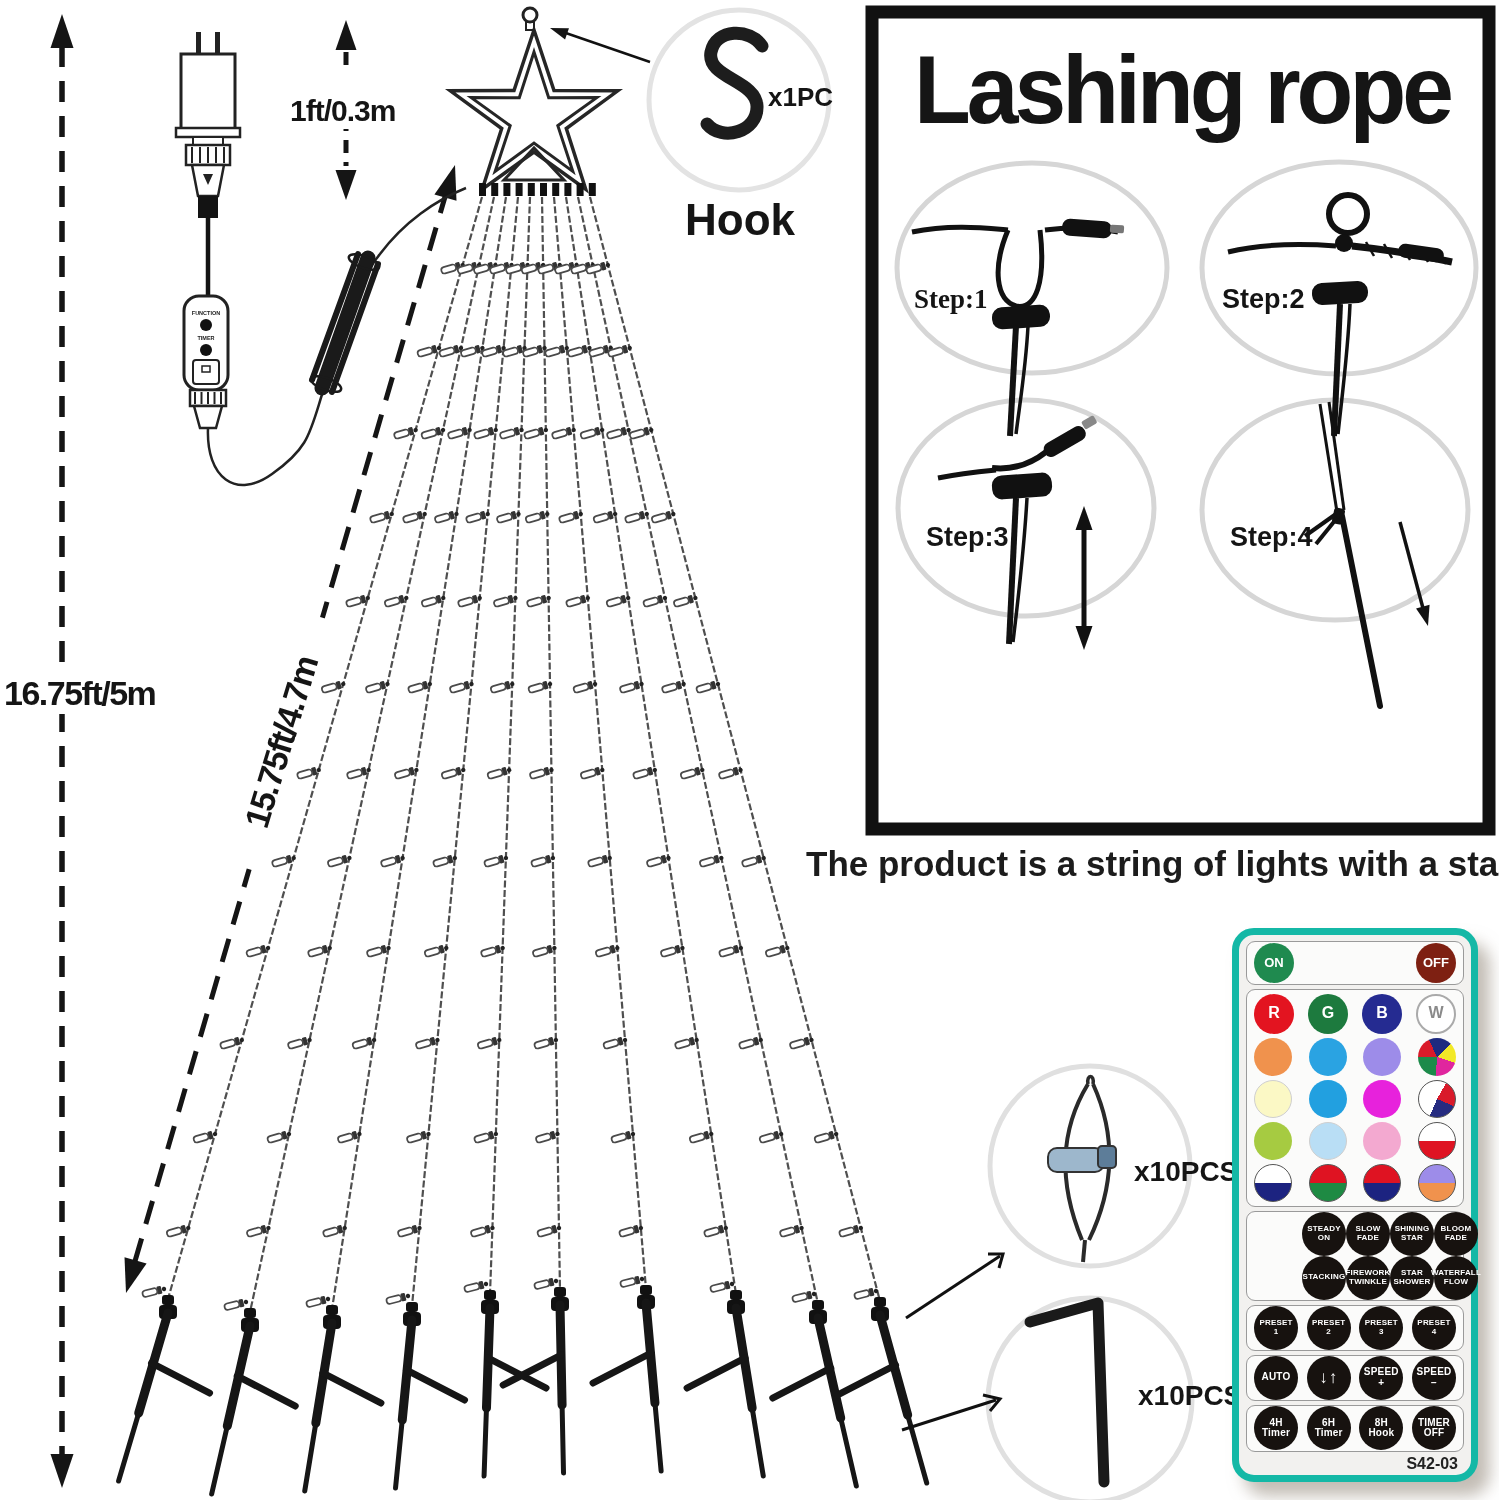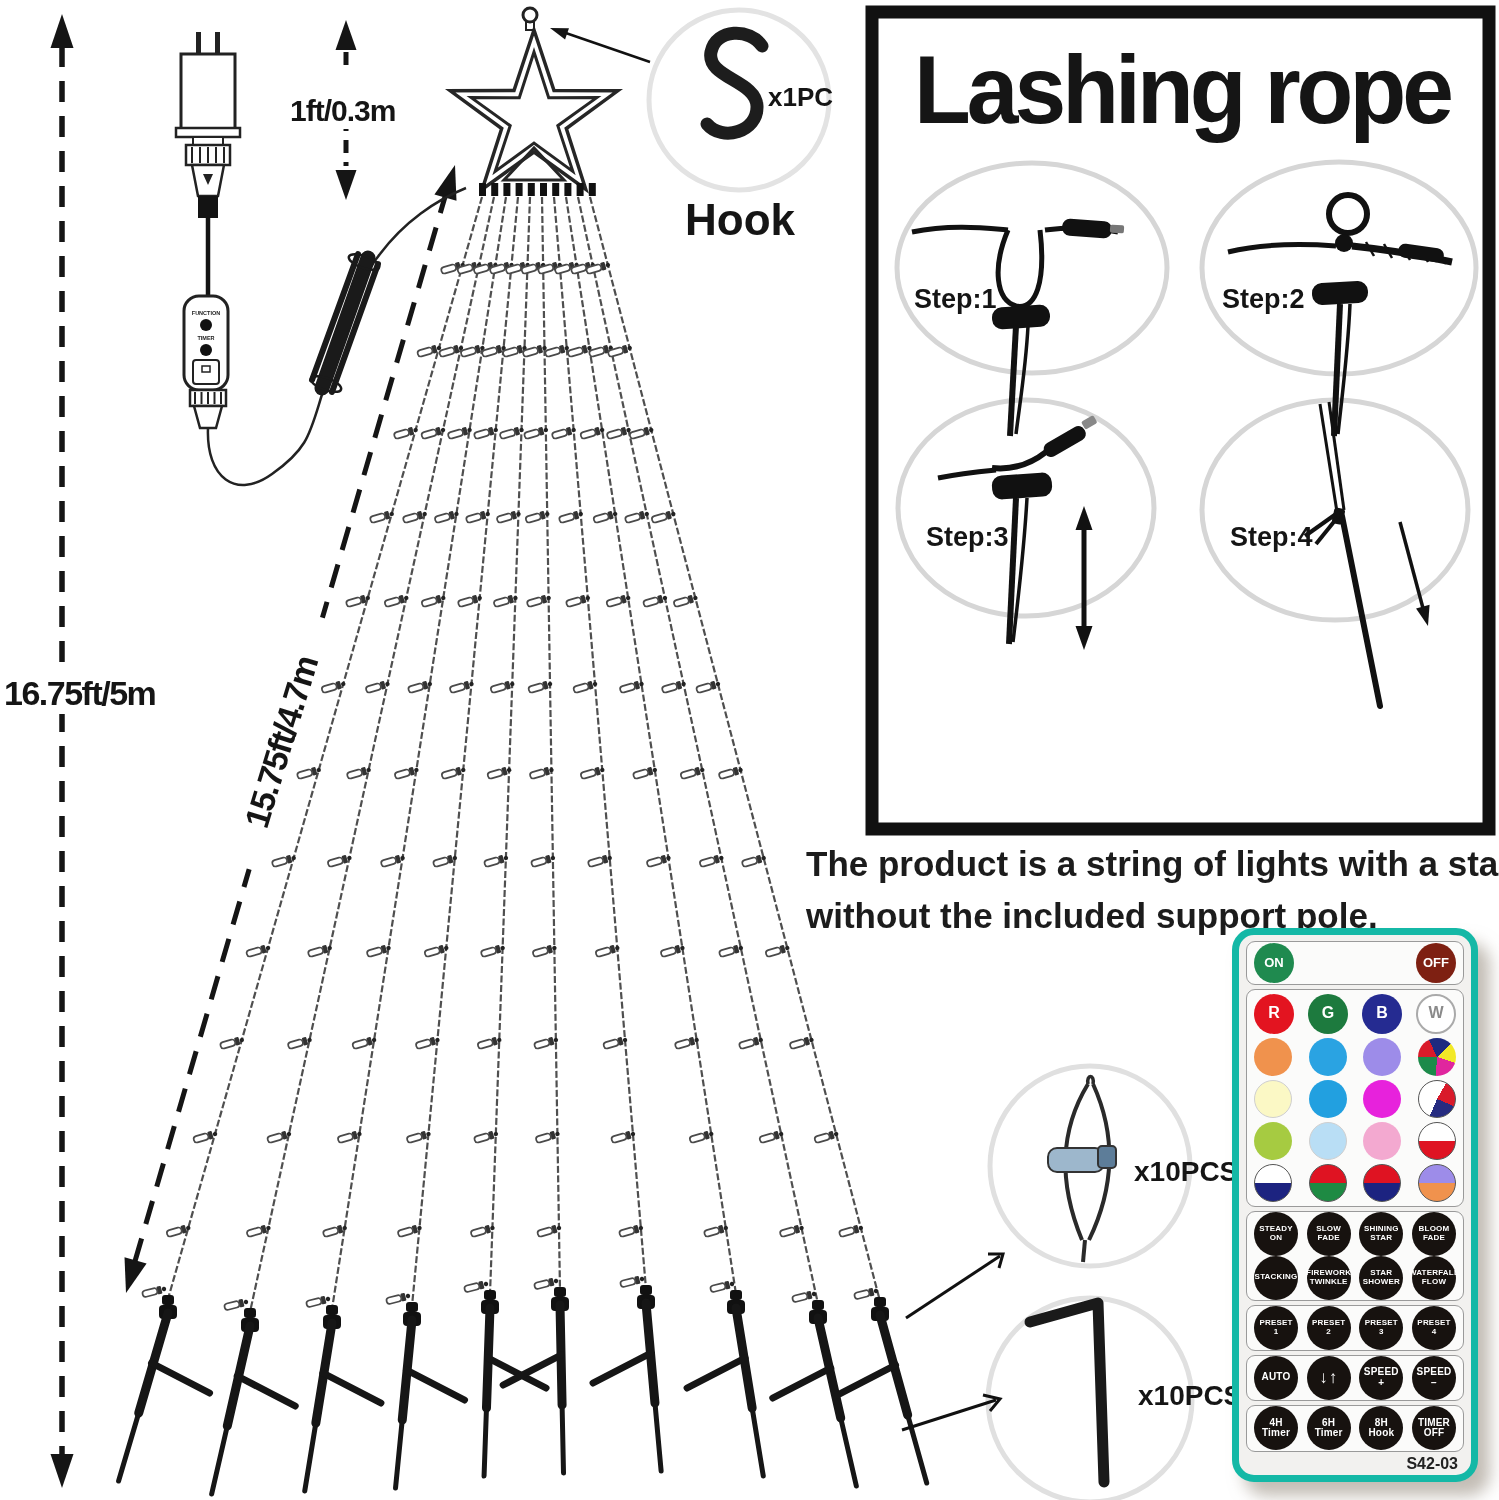--- a/index.html
+++ b/index.html
@@ -23,21 +23,21 @@
 
   
   .remote{position:absolute;left:1232px;top:928px;width:246px;height:554px;box-sizing:border-box;
           background:#f2f1ef;border:7px solid #14b8a6;border-radius:22px;
           box-shadow:12px 14px 16px rgba(145,135,120,0.55);
           display:flex;flex-direction:column;padding:4px 5px 2px 5px;}
   .r-sec{background:#fbfbfa;border:1.5px solid #9a9a9a;border-radius:9px;margin:2px 2px;
          display:flex;flex-direction:column;justify-content:space-evenly;box-sizing:border-box;}
   .r-onoff{height:46px;}
   .r-colors{height:230px;}
-  .r-modes{height:94px;}
+  .r-modes{height:94px;padding-left:48px;}
   .r-presets{height:48px;}
   .r-controls{height:48px;}
   .r-timers{height:50px;}
   .r-row{display:flex;justify-content:space-between;align-items:center;padding:0 7px;}
   .cbtn{border-radius:50%;box-sizing:border-box;flex:0 0 auto;
         display:flex;align-items:center;justify-content:center;text-align:center;
         font-weight:bold;line-height:1.05;white-space:pre-line;}
   .c-power{width:40px;height:40px;font-size:13px;color:#fff;}
   .c-rgbw{width:40px;height:40px;font-size:16px;}
   .c-color{width:38px;height:38px;}
@@ -968,27 +968,26 @@
       </g>
     </svg>
 
   <div class="lbl lbl-height">16.75ft/5m</div>
   <div class="lbl lbl-drop">1ft/0.3m</div>
   <div class="lbl lbl-diag">15.75ft/4.7m</div>
   <div class="lbl lbl-x1pc">x1PC</div>
   <div class="lbl lbl-hook">Hook</div>
 
   <div class="lbl lbl-title">Lashing rope</div>
-  <div class="lbl lbl-step" style="left:914px;top:286px;">Step:1</div>
+  <div class="lbl lbl-step" style="left:914px;top:286px;font-family:Liberation Serif, serif;">Step:1</div>
   <div class="lbl lbl-step" style="left:1222px;top:286px;">Step:2</div>
   <div class="lbl lbl-step" style="left:926px;top:524px;">Step:3</div>
   <div class="lbl lbl-step" style="left:1230px;top:524px;">Step:4</div>
 
   <div class="lbl-note" style="top:846px;">The product is a string of lights with a star top light,</div>
-  <div class="lbl-note" style="top:898px;">without the included support pole.</div>
 
   <div class="lbl lbl-x10a">x10PCS</div>
   <div class="lbl lbl-x10b">x10PCS</div>
 
   <div class="remote">
     <div class="r-sec r-onoff">
         <div class="r-row">
           <div class="cbtn c-power" style="background: rgb(31, 138, 79);">ON</div>
           <div class="cbtn c-power" style="background: rgb(126, 32, 18);">OFF</div>
         </div>

